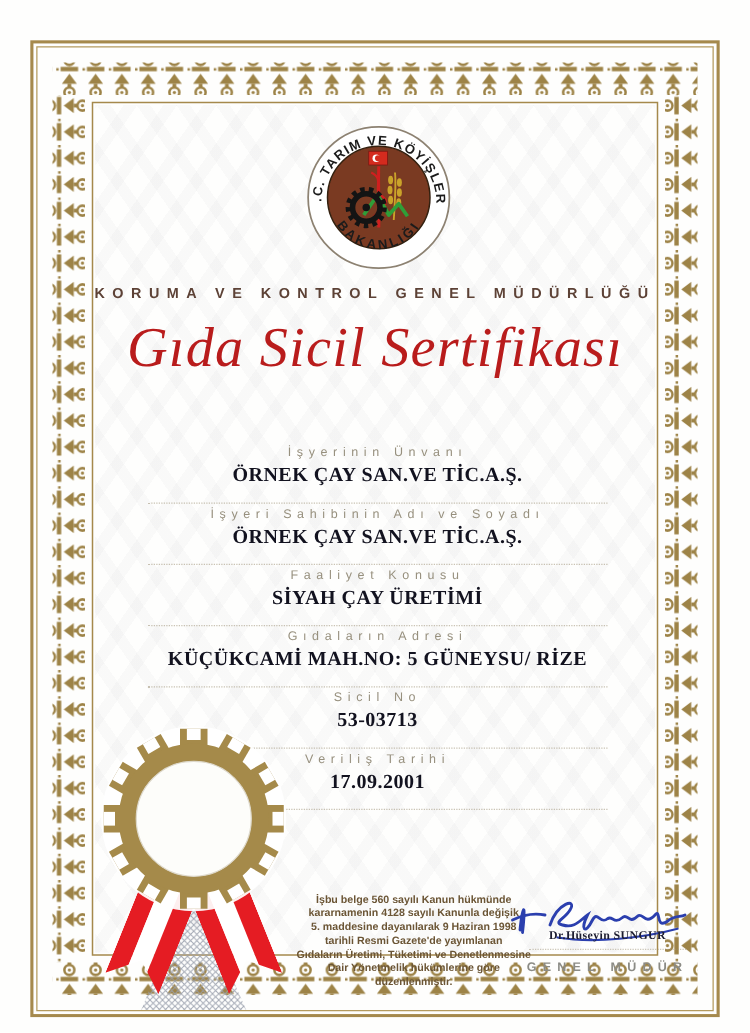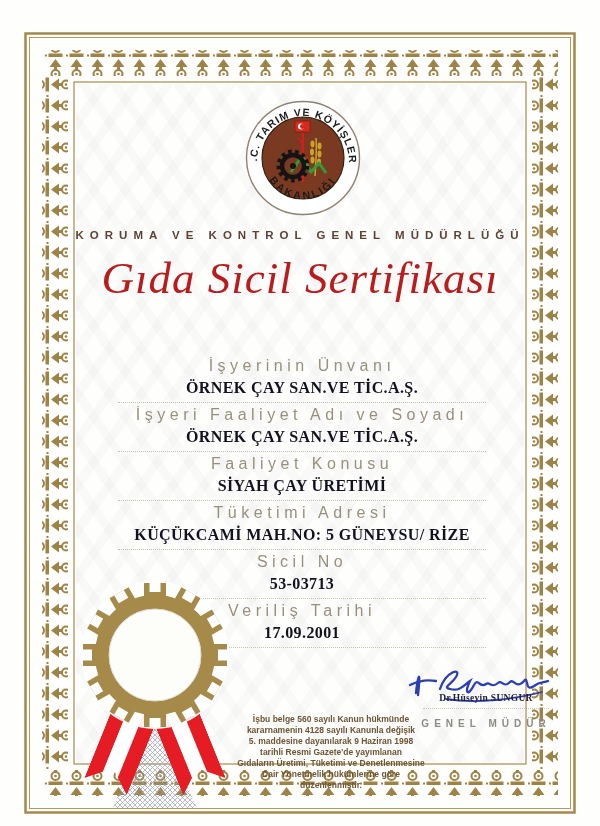--- a/index.html
+++ b/index.html
@@ -18,28 +18,28 @@
 
   .department { position:absolute; left:0; top:229px; width:600px; text-align:center;
     font-size:11.5px; font-weight:bold; letter-spacing:6px; color:#5d4236; }
 
   .cert-title { position:absolute; left:0; top:252px; width:600px; text-align:center;
     font-family:"Liberation Serif", serif; font-style:italic; font-weight:normal;
     font-size:45px; color:#b91c1c; letter-spacing:1px; }
 
   .fields { position:absolute; left:118px; top:354px; width:368px; }
   .field { height:49px; text-align:center; border-bottom:1px dotted rgba(158,146,118,0.55); padding-top:3px; }
-  .field-label { font-size:16px; letter-spacing:4.5px; color:#97907e; }
+  .field-label { font-size:10px; letter-spacing:4.5px; color:#97907e; }
   .field-value { margin-top:4px; font-family:"Liberation Serif", serif; font-weight:bold;
     font-size:16px; letter-spacing:0.4px; color:#12121f; }
 
   .legal { position:absolute; left:223px; top:674px; width:216px; text-align:center;
     font-size:8.5px; line-height:11px; font-weight:bold; color:#6b5535;margin-top:40px; }
 
-  .sig-block { position:absolute; left:398px; top:657px; width:176px; text-align:center; }
+  .sig-block { position:absolute; left:398px; top:708px; width:176px; text-align:center; }
   .sig-svg { display:block; margin:0 auto; }
   .sig-name { margin-top:-12px; font-family:"Liberation Serif", serif; font-weight:bold;
     font-size:9.5px; color:#1d1d30; letter-spacing:0.3px; }
   .sig-rule { width:126px; margin:5px auto 0; border-top:1px dotted rgba(158,146,118,0.5); }
   .sig-title { margin-top:9px; font-size:10px; font-weight:bold; letter-spacing:5px; color:#8b8b85; }
 
   .rosette { position:absolute; left:45px; top:580px; width:220px; height:246px; }
 </style>
 </head>
 <body>
@@ -119,29 +119,29 @@
   <div class="department">KORUMA VE KONTROL GENEL MÜDÜRLÜĞÜ</div>
 
   <div class="cert-title">Gıda Sicil Sertifikası</div>
 
   <div class="fields">
     <div class="field">
       <div class="field-label">İşyerinin Ünvanı</div>
       <div class="field-value">ÖRNEK ÇAY SAN.VE TİC.A.Ş.</div>
     </div>
     <div class="field">
-      <div class="field-label">İşyeri Faaliyet Adı ve Soyadı</div>
+      <div class="field-label">İşyeri Sahibinin Adı ve Soyadı</div>
       <div class="field-value">ÖRNEK ÇAY SAN.VE TİC.A.Ş.</div>
     </div>
     <div class="field">
       <div class="field-label">Faaliyet Konusu</div>
       <div class="field-value">SİYAH ÇAY ÜRETİMİ</div>
     </div>
     <div class="field">
-      <div class="field-label">Tüketimi Adresi</div>
+      <div class="field-label">Gıdaların Adresi</div>
       <div class="field-value">KÜÇÜKCAMİ MAH.NO: 5  GÜNEYSU/ RİZE</div>
     </div>
     <div class="field">
       <div class="field-label">Sicil No</div>
       <div class="field-value">53-03713</div>
     </div>
     <div class="field">
       <div class="field-label">Veriliş Tarihi</div>
       <div class="field-value">17.09.2001</div>
     </div>

